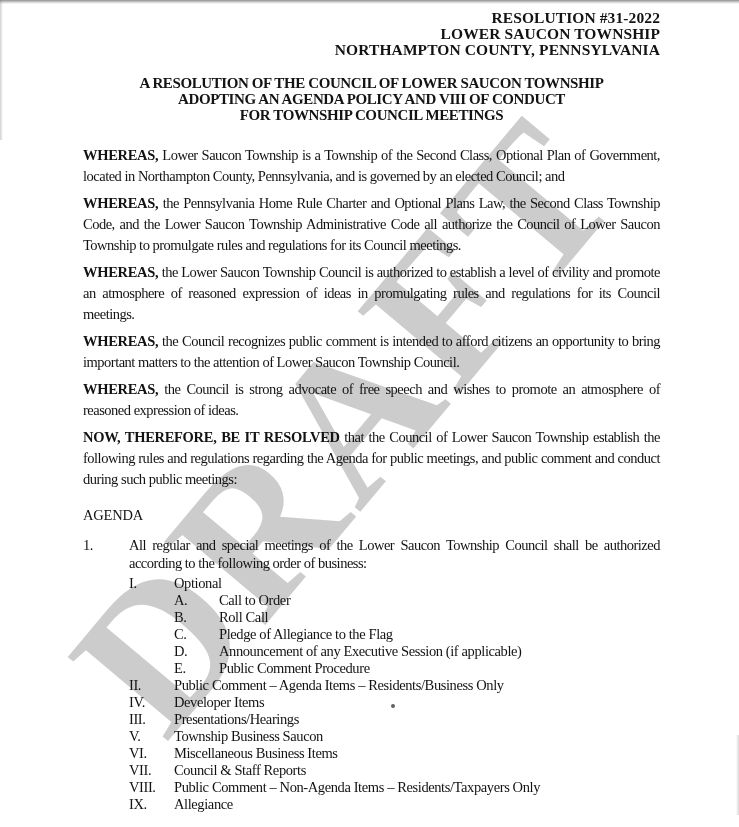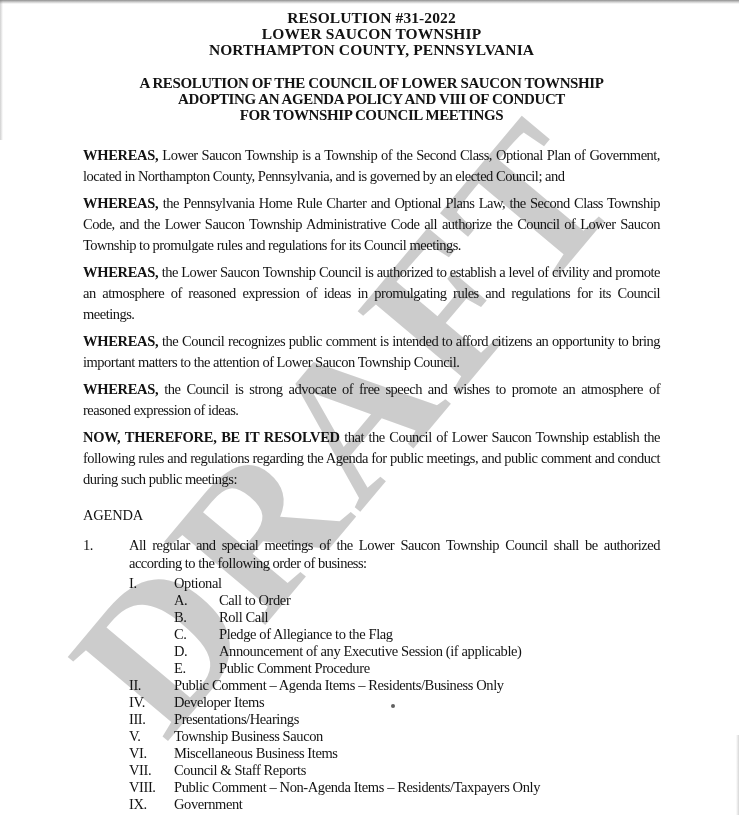--- a/index.html
+++ b/index.html
@@ -40,21 +40,21 @@
     color:rgba(128,128,128,0.40);
     text-shadow:0 0 4px rgba(255,255,255,0.45);
     user-select:none;
   }
   .content{
     position:relative;z-index:1;
     margin:10px 0 0 83px;
     width:577px;
   }
   .doc-header{
-    text-align:center;font-weight:bold;
+    text-align:right;font-weight:bold;
     font-size:15.5px;line-height:16px;letter-spacing:0.1px;
   }
   .doc-title{
     margin-top:17px;margin-bottom:22px;
     text-align:center;font-weight:bold;
     font-size:15px;line-height:16px;letter-spacing:-0.4px;
   }
   .para{
     margin:0 0 6px 0;
     font-size:14.5px;line-height:21px;letter-spacing:-0.5px;
@@ -189,18 +189,18 @@
     <span class="text">Council &amp; Staff Reports</span>
   </div>
 
   <div class="row roman">
     <span class="label">VIII.</span>
     <span class="text">Public Comment – Non-Agenda Items – Residents/Taxpayers Only</span>
   </div>
 
   <div class="row roman">
     <span class="label">IX.</span>
-    <span class="text">Government</span>
+    <span class="text">Allegiance</span>
   </div>
 </div>
 
   </div>
 </div>
 
 </body></html>

